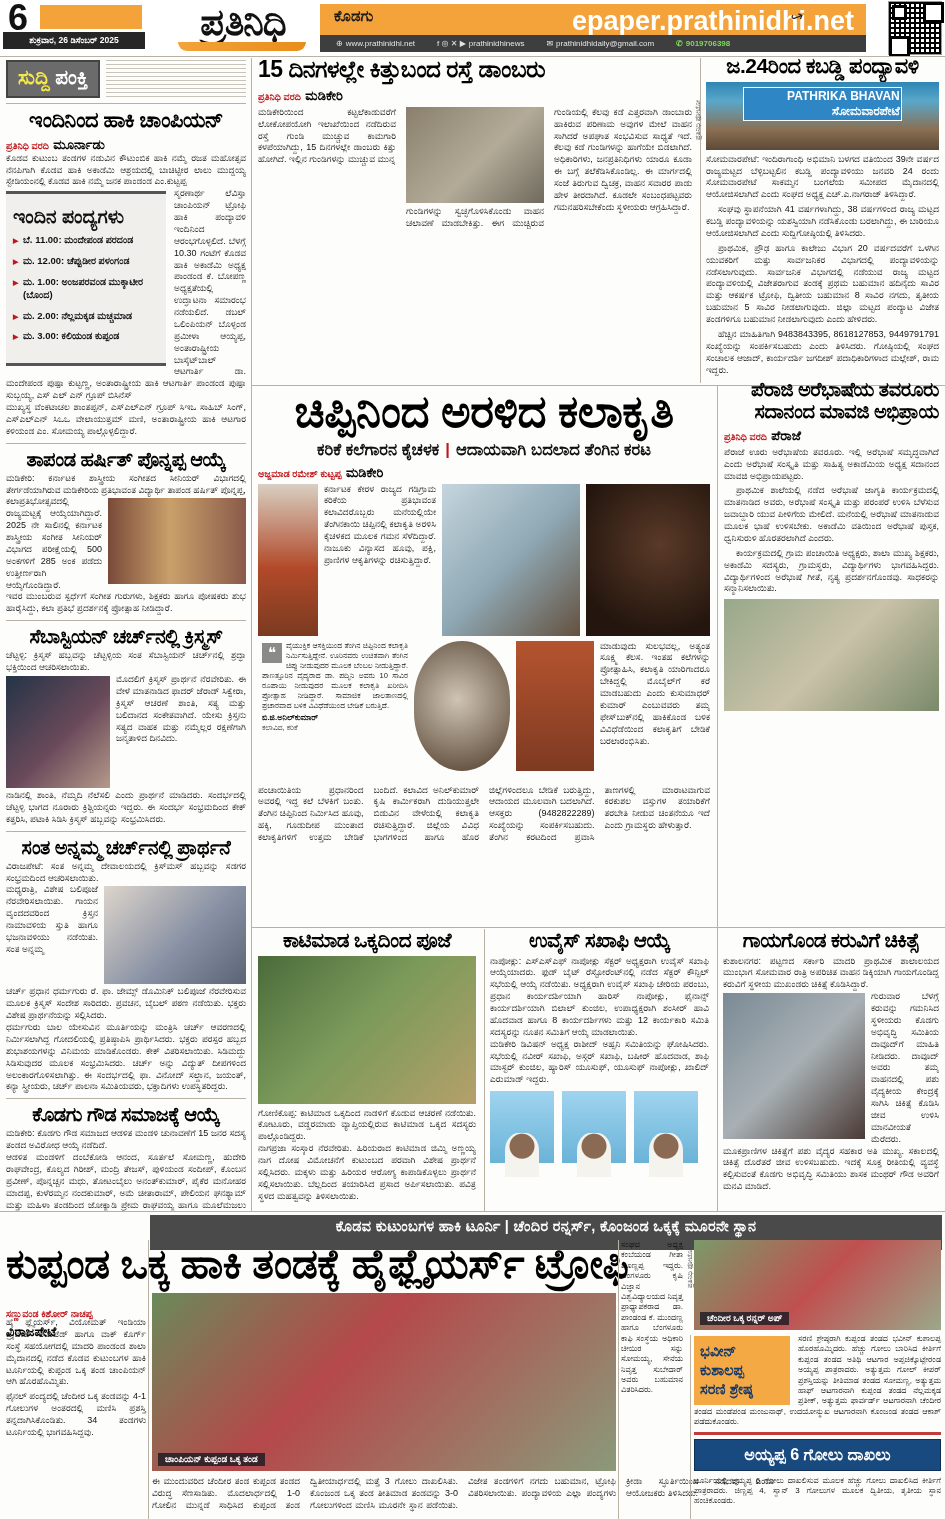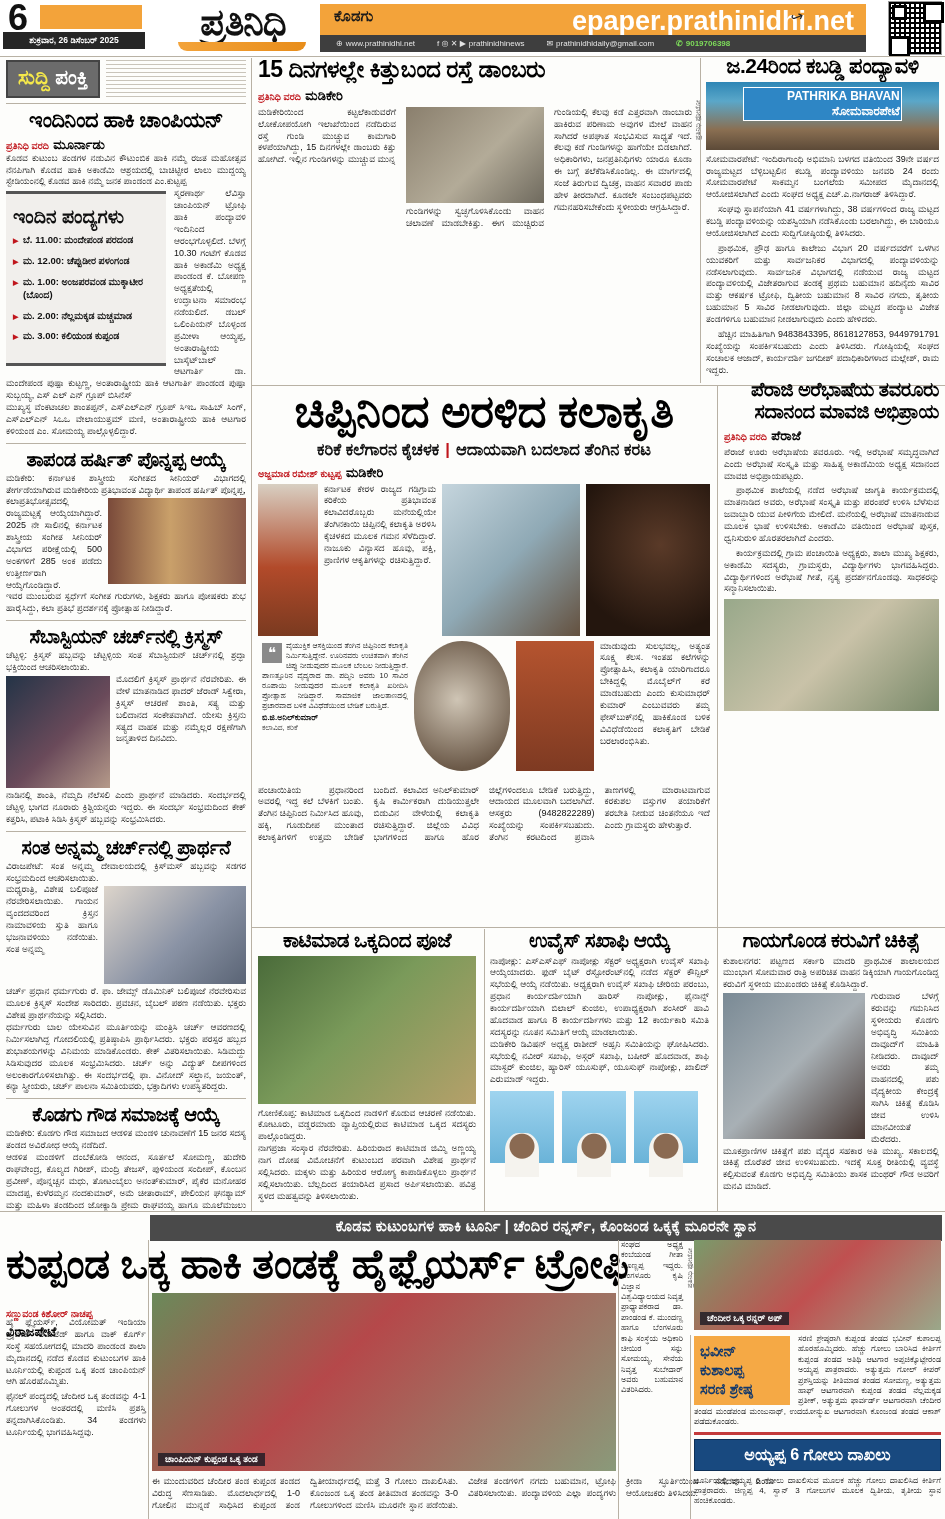--- a/index.html
+++ b/index.html
@@ -123,21 +123,21 @@
   #artK{left:490px;width:219px;}
   #artL{left:723px;width:216px;}
   .j-ph{height:148px;margin-bottom:4px;}
   .faces{display:flex;gap:8px;margin-top:5px;}
   .face{width:64px;height:72px;position:relative;}
   .face::after{content:"";position:absolute;left:50%;top:58%;width:34px;height:44px;margin-left:-17px;
        background:radial-gradient(circle at 50% 30%,#8a6a52 0 12px,#f5f3ee 13px);border-radius:40% 40% 0 0;}
   .l-ph{float:left;width:142px;height:146px;margin:2px 6px 2px 0;}
   
   .bottom{position:absolute;left:0;top:1213px;width:945px;height:306px;overflow:hidden;}
-  .b-strip{position:absolute;left:150px;right:3px;top:2px;height:26px;background:#4a4a4a;color:#fff;
+  .b-strip{position:absolute;left:150px;right:3px;top:2px;height:35px;background:#4a4a4a;color:#fff;
            font-size:14.5px;font-weight:bold;text-align:center;line-height:23px;letter-spacing:0.3px;}
   .b-head{position:absolute;left:6px;top:29px;width:700px;font-size:41px;white-space:nowrap;}
   .b-byl{position:absolute;left:6px;top:89px;width:140px;line-height:1.2;}
   .b-leftcol{position:absolute;left:6px;top:104px;width:140px;height:200px;}
   .b-leftcol p{margin:0 0 3px;}
   .b-photo1{position:absolute;left:152px;top:80px;width:464px;height:178px;}
   .b-midtext{position:absolute;left:152px;top:263px;width:464px;height:42px;column-count:3;column-gap:10px;}
   .b-narrow{position:absolute;left:621px;top:27px;width:62px;height:278px;}
   .b-photo2{position:absolute;left:694px;top:27px;width:247px;height:90px;}
   .b-right{position:absolute;left:694px;top:121px;width:247px;height:184px;}

